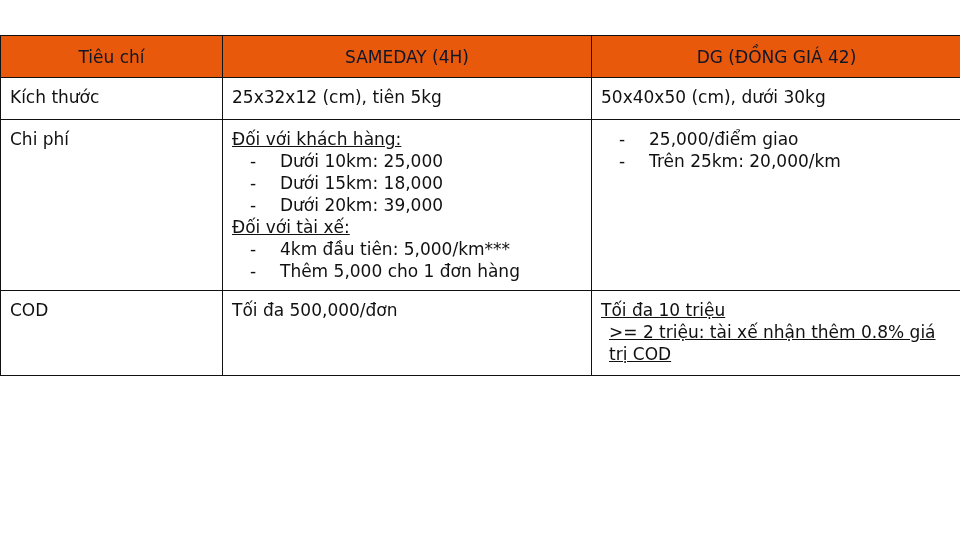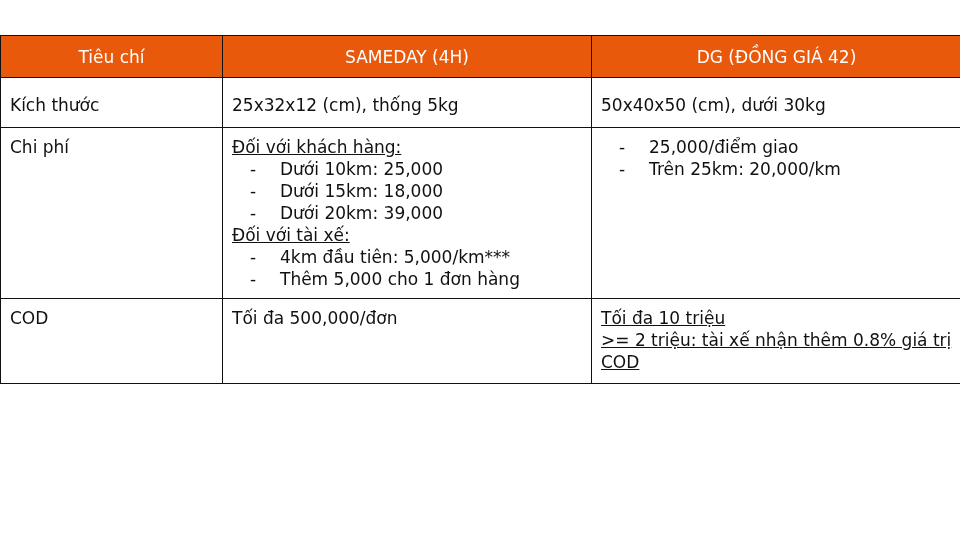--- a/index.html
+++ b/index.html
@@ -4,53 +4,53 @@
   <style>
     html, body { margin: 0; padding: 0; background: #ffffff; }
     body { width: 960px; height: 540px; position: relative; overflow: hidden;
       font-family: "DejaVu Sans", sans-serif; color: #111; }
     table.cmp { position: absolute; left: 0; top: 35px; width: 961px;
       border-collapse: collapse; table-layout: fixed; font-size: 17px; }
     table.cmp col.c1 { width: 222px; }
     table.cmp col.c2 { width: 369px; }
     table.cmp col.c3 { width: 370px; }
     th, td { border: 1.5px solid #111; vertical-align: top; }
-    th { background: #e8590c; color: #ffffff; font-weight: normal; height: 41px;
+    th { background: #e8590c; color: #0f172a; font-weight: normal; height: 41px;
       padding: 0; text-align: center; vertical-align: middle; font-size: 17px; }
     td { padding: 8px 8px 6px 9px; line-height: 22px; }
-    tr.r1 td { height: 27px; padding-top: 16px; }
+    tr.r1 td { height: 27px; padding-top: 8px; }
     tr.r2 td { height: 156px; margin-left: 40px; }
     tr.r3 td { height: 70px; }
     tr.r4 td { height: 115px; }
     .line { display: block; white-space: nowrap; text-decoration: underline; }
     .bullet { display: flex; white-space: nowrap; }
     .bullet .dash { width: 48px; padding-left: 18px; box-sizing: border-box; }
     .justify { text-align: justify; }
-    .wrap { white-space: normal; }
+    .wrap { white-space: normal; margin-left: 8px; }
   </style>
 </head>
 <body>
 
 <table class="cmp">
   <colgroup>
       <col class="c1">
       <col class="c2">
       <col class="c3">
     </colgroup>
   <thead>
     <tr>
       <th>Tiêu chí</th>
       <th>SAMEDAY (4H)</th>
       <th>DG (ĐỒNG GIÁ 42)</th>
     </tr>
   </thead>
   <tbody>
     <tr class="r1">
       <td>Kích thước</td>
-      <td>25x32x12 (cm), thống 5kg</td>
+      <td>25x32x12 (cm), tiên 5kg</td>
       <td>50x40x50 (cm), dưới 30kg</td>
     </tr>
     <tr class="r2">
       <td>Chi phí</td>
       <td>
         <span class="line">Đối với khách hàng:</span>
         <div class="bullet">
             <span class="dash">-</span>
             <span>Dưới 10km: 25,000</span>
           </div>

